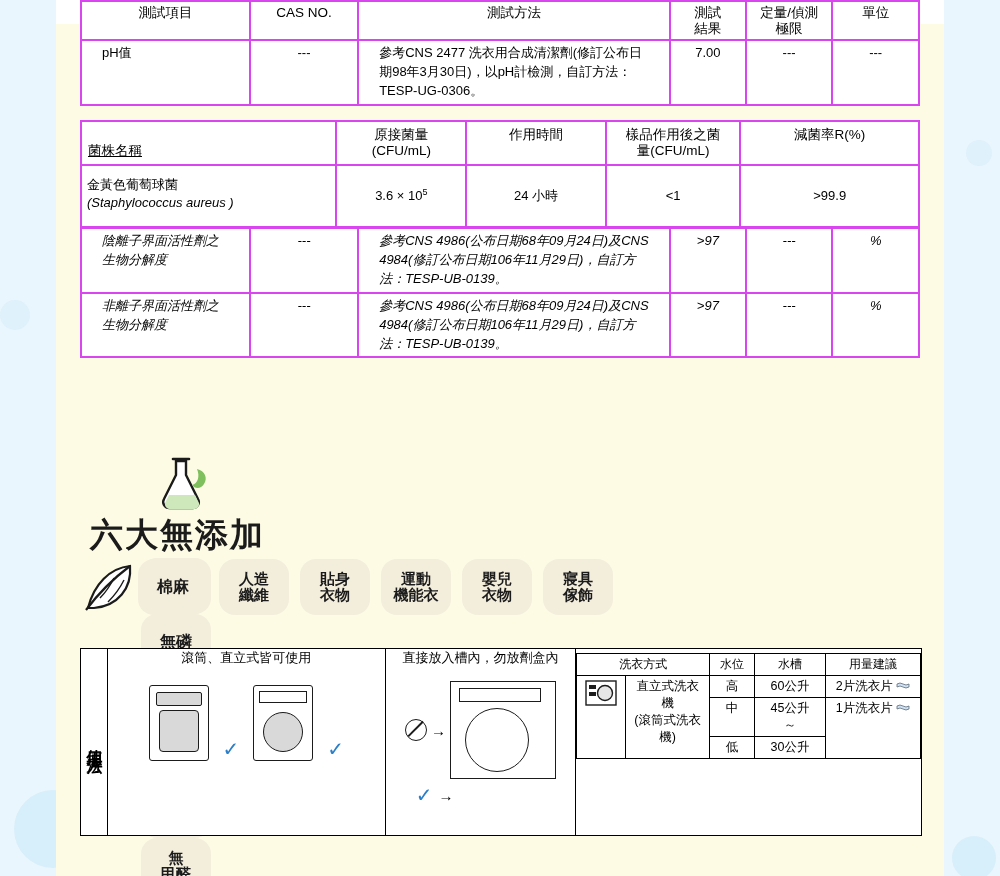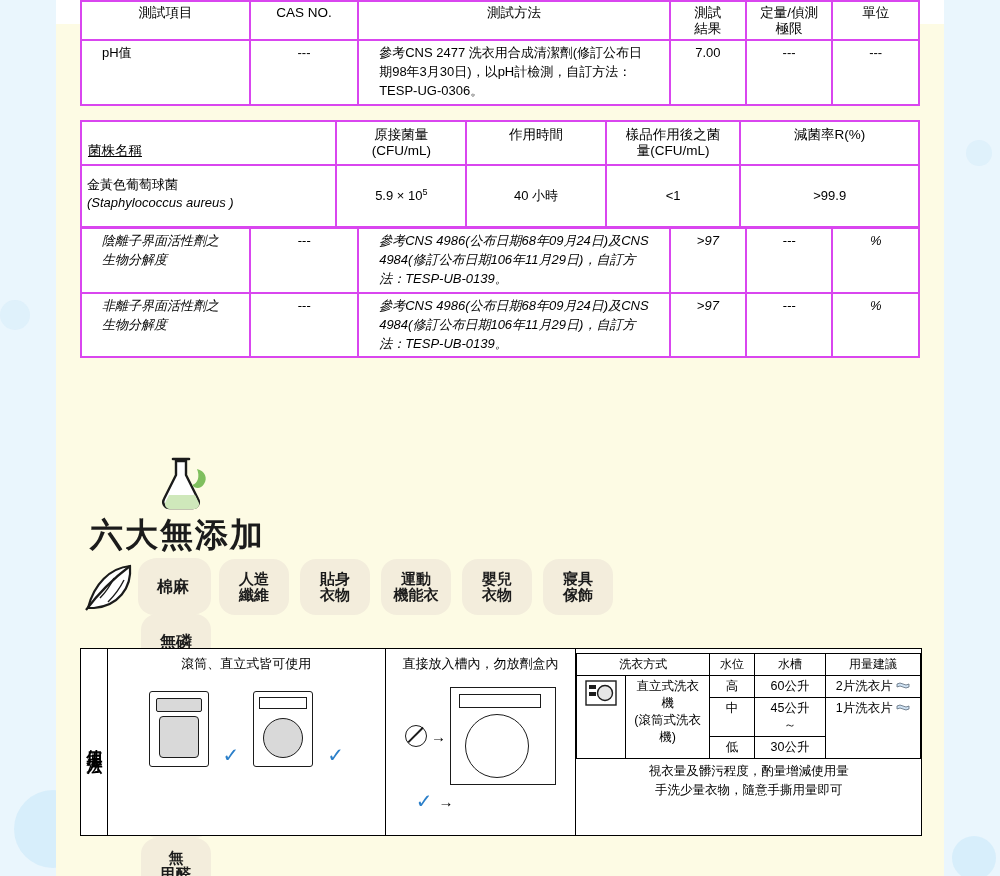--- a/index.html
+++ b/index.html
@@ -52,21 +52,21 @@
   }
   .usage-side{
     width:26px;border-right:1px solid #000;display:flex;align-items:center;justify-content:center;
     background:#fff;
   }
   .usage-side span{writing-mode:vertical-rl;font-size:16px;font-weight:bold;letter-spacing:3px;}
   .u-col{border-right:1px solid #000;position:relative;}
   .u1{width:277px;}
   .u2{width:190px;}
   .u3{width:345px;border-right:none;}
-  .u-title{text-align:center;font-size:13px;padding-top:6px;}
+  .u-title{text-align:center;font-size:13px;}
   .machines{display:flex;align-items:flex-end;justify-content:center;gap:14px;margin-top:18px;}
   .check{color:#2b7fc9;font-size:20px;font-weight:bold;}
   .wm{width:58px;height:74px;border:1.5px solid #1b1b1b;border-radius:3px;position:relative;background:#fff;}
   .wm .lid{position:absolute;left:6px;right:6px;top:6px;height:12px;border:1.5px solid #1b1b1b;border-radius:2px;background:#d9d9d9;}
   .wm .drum{position:absolute;left:9px;right:9px;top:26px;bottom:8px;border:1.5px solid #1b1b1b;border-radius:50%;background:#d9d9d9;}
   .wm.front .panel{position:absolute;left:5px;right:5px;top:5px;height:10px;border:1.5px solid #1b1b1b;background:#fff;}
   
   .u2-diagram{display:flex;align-items:center;justify-content:center;margin-top:14px;gap:4px;}
   .nocirc{width:20px;height:20px;border:1.6px solid #1b1b1b;border-radius:50%;position:relative;}
   .nocirc:after{content:"";position:absolute;left:-1px;top:8px;width:21px;height:1.6px;background:#1b1b1b;transform:rotate(-45deg);}
@@ -140,23 +140,23 @@
       <th>作用時間</th>
       <th>樣品作用後之菌<br>量(CFU/mL)</th>
       <th>減菌率R(%)</th>
     </tr>
     <tr>
       <td style="padding-top:10px;padding-bottom:14px;">
         <span>金黃色葡萄球菌</span><br>
         <span class="ital">(Staphylococcus aureus )</span>
       </td>
       <td class="ctr" style="vertical-align:middle">
-        <span>5.9 × 10</span><span class="sup">5</span>
+        <span>3.6 × 10</span><span class="sup">5</span>
       </td>
-      <td class="ctr" style="vertical-align:middle">40 小時</td>
+      <td class="ctr" style="vertical-align:middle">24 小時</td>
       <td class="ctr" style="vertical-align:middle">&lt;1</td>
       <td class="ctr" style="vertical-align:middle">&gt;99.9</td>
     </tr>
   </tbody>
     </table>
 
   <table class="t1" style="margin-top:-1px;font-style:italic;">
     <colgroup>
       <col style="width:156px">
         <col style="width:100px">
@@ -314,18 +314,14 @@
                   <path d="M1 3 q3 -2 6 0 q3 2 6 0 v3 q-3 2 -6 0 q-3 -2 -6 0 z" fill="#cfe2f3" stroke="#5a6a7a" stroke-width="0.8"></path>
                 </svg>
         </span></td>
       </tr>
       <tr>
         <td>低</td>
         <td>30公升</td>
       </tr>
     </tbody>
       </table>
-    <div class="u3note">
-      <span>視衣量及髒污程度，酌量增減使用量</span><br>
-      <span>手洗少量衣物，隨意手撕用量即可</span>
-    </div>
   </div>
 </div>
 
 </body></html>

